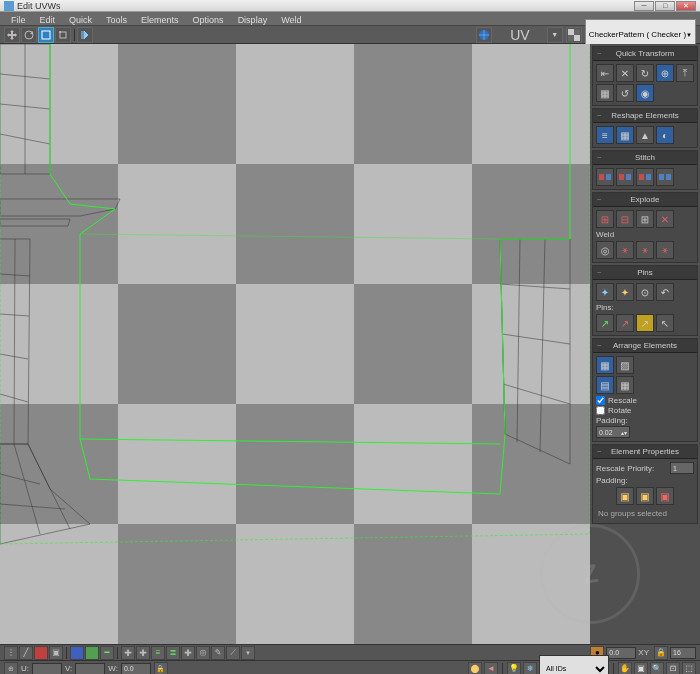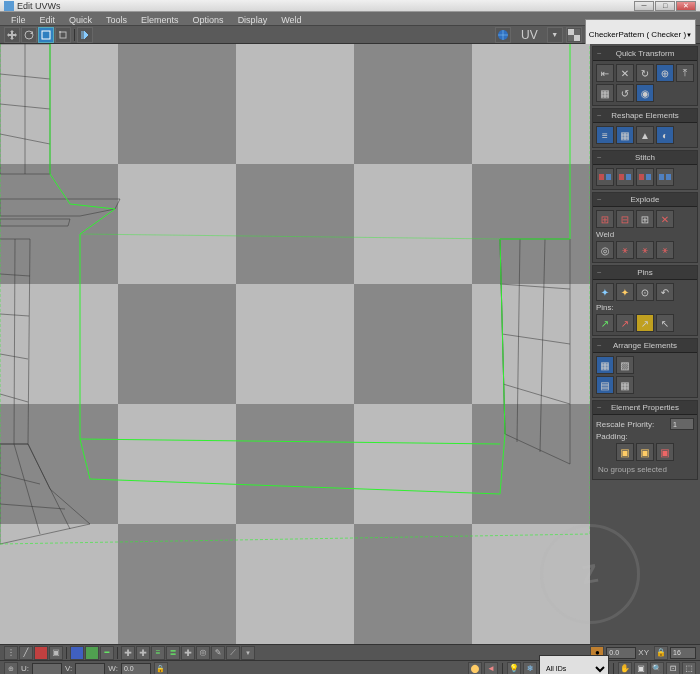--- a/index.html
+++ b/index.html
@@ -15,21 +15,21 @@
 
 .menubar { height: 14px; background: #6a6a6a; display: flex; align-items: flex-end; padding: 0 4px; border-bottom: 1px solid #444; }
 .menuitem { font-size: 9px; color: #ddd; padding: 0 7px; cursor: pointer; }
 
 
 .toolbar { height: 18px; background: #5a5a5a; display: flex; align-items: center; padding: 0 4px; border-bottom: 1px solid #333; }
 .tool { width: 16px; height: 16px; margin-right: 1px; border: 1px solid #666; background: #555; display: flex; align-items: center; justify-content: center; cursor: pointer; }
 .tool svg { width: 12px; height: 12px; }
 .tool.active { background: #3080c0; border-color: #5ab; }
 .toolbar .right { margin-left: auto; display: flex; align-items: center; gap: 2px; }
-.uvlabel { font-size: 12px; color: #ccc; margin: 0 7px; }
+.uvlabel { font-size: 14px; color: #ccc; margin: 0 15px; }
 .combo { height: 31px; min-width: 110px; background: #e8e8e8; border: 1px solid #888; font-size: 8px; padding: 0 3px; display: flex; align-items: center; }
 
 
 .main { display: flex; height: 600px; }
 .viewport { flex: 1; position: relative; background: #777; overflow: hidden; }
 .checker { position: absolute; inset: 0; display: grid; grid-template-columns: repeat(5, 1fr); grid-template-rows: repeat(5, 1fr); }
 .checker div { background: #bbb; }
 .checker div.dark { background: #888; }
 .wire { position: absolute; inset: 0; }
 
@@ -361,20 +361,37 @@
             </div>
         </div>
         <div style="display:flex;flex-direction:column;gap:2px">
           <div class="pbtn">
               <span>▨</span>
             </div>
           <div class="pbtn">
               <span>▦</span>
             </div>
         </div>
+        <div style="display:flex;flex-direction:column;gap:1px;flex:1">
+          <label class="chk">
+              <input type="checkbox" checked="" style="">
+              <span>Rescale</span>
+            </label>
+          <label class="chk">
+              <input type="checkbox" style="">
+              <span>Rotate</span>
+            </label>
+          <div style="display:flex;align-items:center;gap:2px">
+              <span class="plabel" style="width:auto">Padding:</span>
+            </div>
+          <div class="spin">
+              <span>0.02</span>
+              <span style="margin-left:auto;font-size:6px">▴▾</span>
+            </div>
+        </div>
       </div>
     </div>
 
     <div class="panel">
       <div class="panel-h">
           <span class="dash">−</span>
           <span>Element Properties</span>
         </div>
       <div class="panel-body" style="flex-direction:column;align-items:stretch">
         <div style="display:flex;align-items:center;gap:2px">

